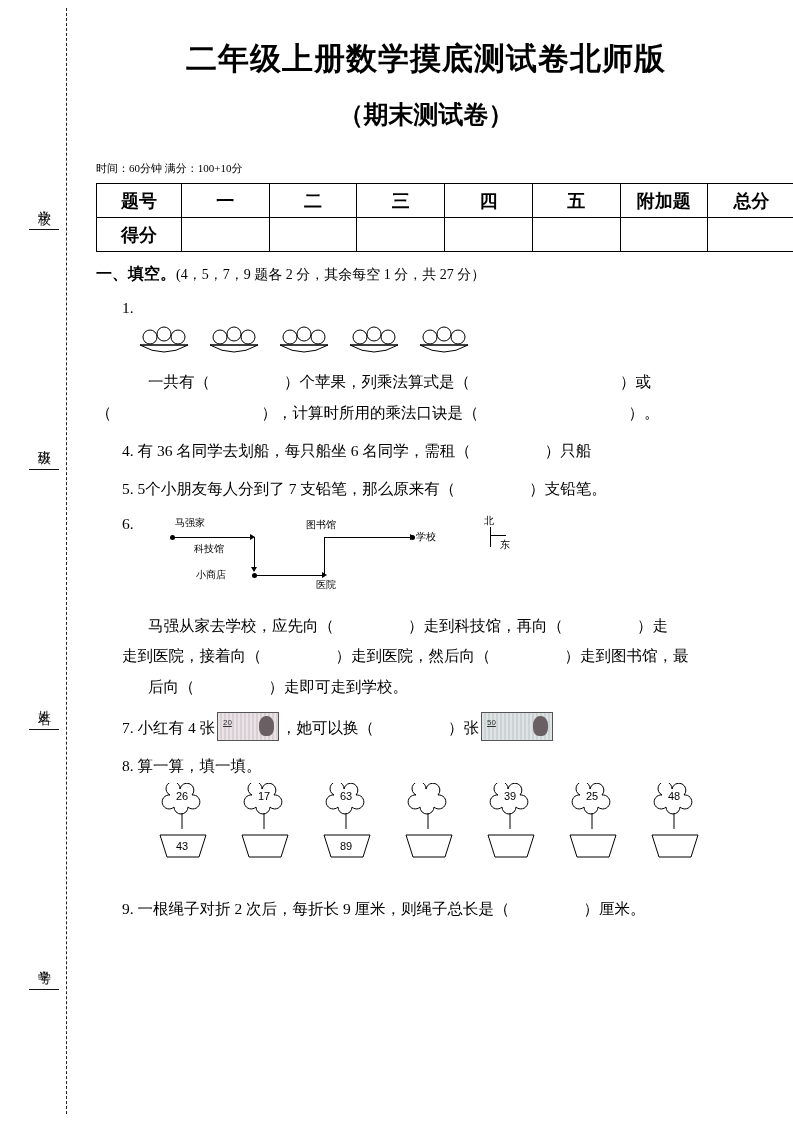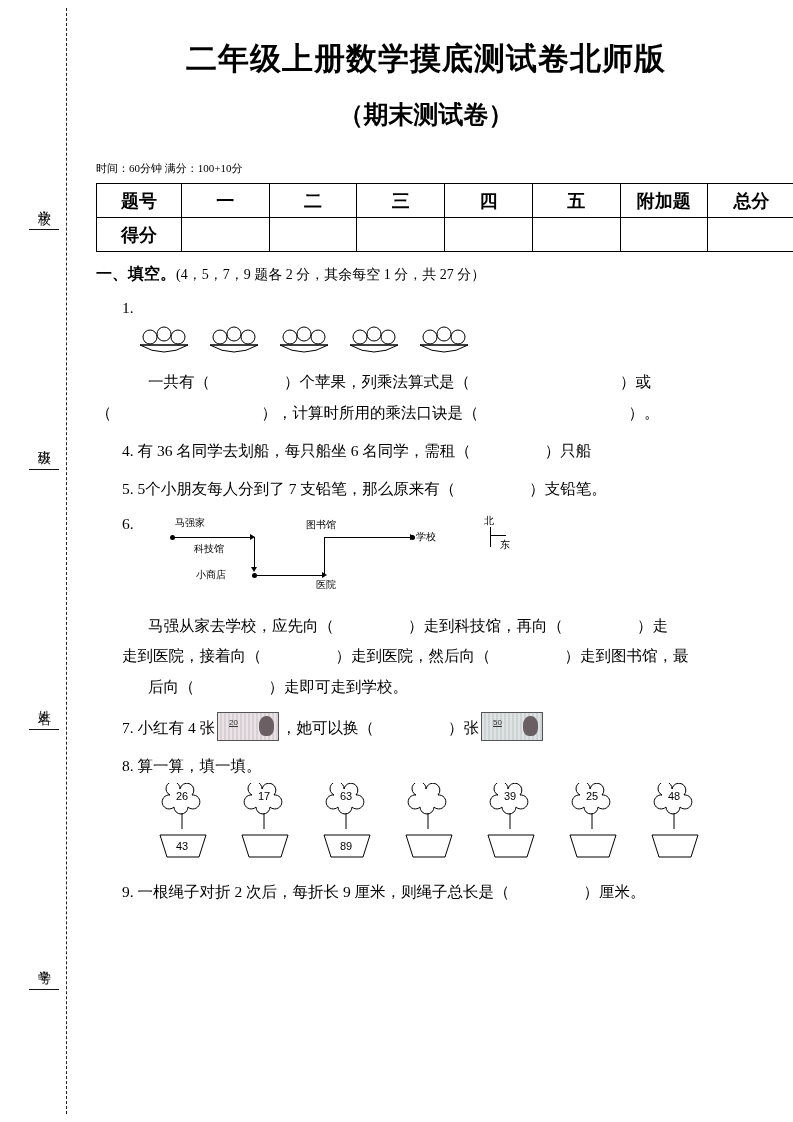--- a/index.html
+++ b/index.html
@@ -176,28 +176,29 @@
   }
   .note-img .face {
     position: absolute;
     right: 4px; top: 3px;
     width: 15px; height: 20px;
     background: #6a5f63;
     border-radius: 45% 45% 40% 40%;
   }
   .note-img .den {
     position: absolute;
-    left: 11px; top: 2px;
+    left: 5px; top: 2px;
     font-size: 8px;
     color: #333;
     font-family: "Liberation Sans", sans-serif;
     text-decoration: underline;
   }
   .note-img.n2 {
     background: repeating-linear-gradient(90deg, #dfe3e4 0 2px, #ccd3d4 2px 4px);
+    padding-left: 10px;
   }
 
   
   .fb-row {
     position: relative;
     height: 92px;
     margin-left: 30px;
     margin-top: 2px;
   }
 
@@ -433,19 +434,19 @@
             <text x="194" y="67">89</text>
             <text x="276" y="67"></text>
             <text x="358" y="67"></text>
             <text x="440" y="67"></text>
             <text x="522" y="67"></text>
           </g>
         </svg>
       </div>
     </div>
 
-    <div class="q indent" style="margin-top:2px;">
+    <div class="q indent" style="margin-top:19px;">
       <span>9.</span>
       <span>一根绳子对折 2 次后，每折长 9 厘米，则绳子总长是（</span><span class="blank-m"></span><span>）厘米。</span>
     </div>
 
   </div>
 </div>
 
 </body></html>

